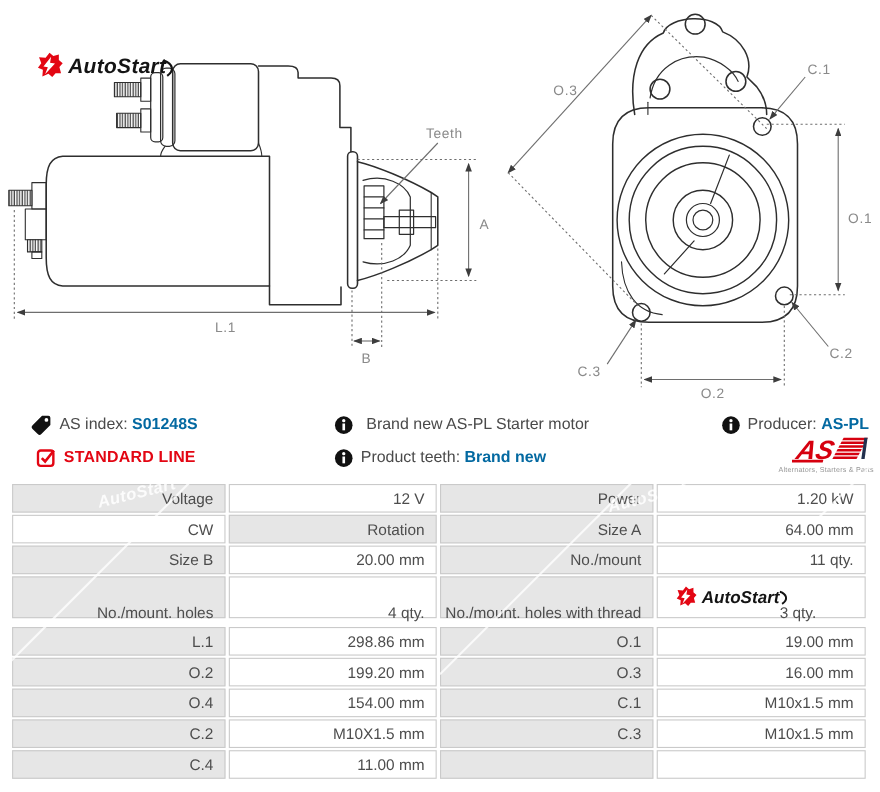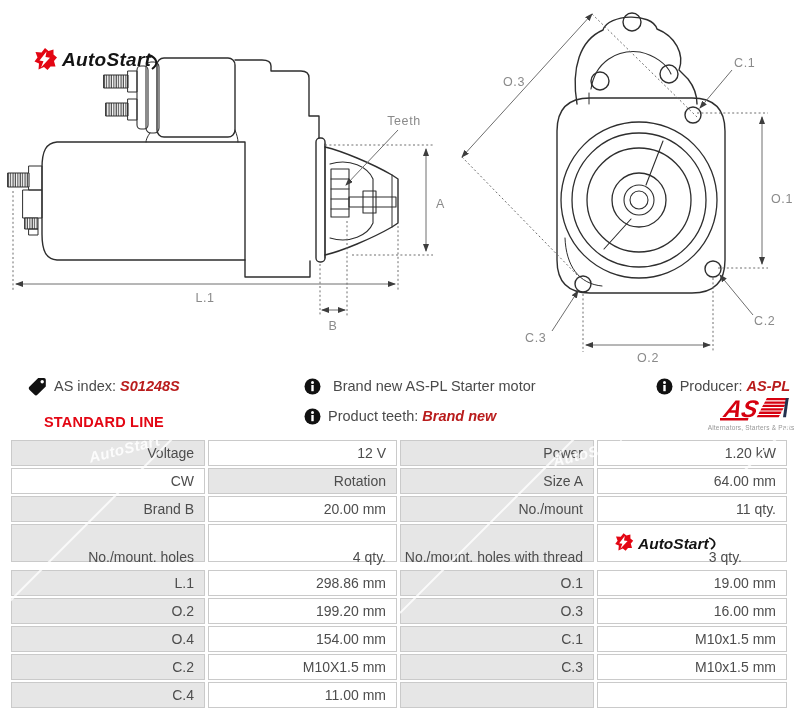--- a/index.html
+++ b/index.html
@@ -19,21 +19,21 @@
   .dimtxt{fill:#8a8a8a;font-size:12.5px;letter-spacing:.6px;}
 
   
   .brand-logo{left:33px;top:46px;}
   .logo-text{font-size:19px;font-weight:bold;font-style:italic;fill:#141414;letter-spacing:.3px;}
   .logo-text-sm{font-size:15.5px;font-weight:bold;font-style:italic;fill:#141414;}
 
   
   .info-item{position:absolute;display:flex;align-items:center;gap:7px;height:18px;
              font-size:14.5px;color:#4a4a4a;white-space:nowrap;}
-  .info-item b{color:#b91c1c;margin-left:4px;font-style:italic;}
+  .info-item b{color:#0369a1;margin-left:4px;}
   .redline{color:#e30613;font-weight:bold;letter-spacing:.2px;}
   .as-tagline{position:absolute;left:706px;top:424px;width:90px;text-align:center;
               font-size:6.5px;color:#979797;letter-spacing:.2px;}
 
   
   .spec-table{position:absolute;left:11px;top:440px;width:776px;}
   .tsection{display:grid;grid-template-columns:194px 189px 194px 190px;gap:2px 3px;margin-bottom:8px;}
   .cell{box-sizing:border-box;height:26px;display:flex;align-items:center;justify-content:flex-end;
         padding-right:10px;border:1px solid #cacaca;font-size:14px;color:#4d4d4d;background:#fff;}
   .cell.lab{background:#e6e6e6;}
@@ -206,21 +206,21 @@
 
   <div class="info-item" style="right:10px;top:377px;">
     <svg width="17" height="17" viewBox="0 0 17 17">
       <circle cx="8.5" cy="8.5" r="8" fill="#111"></circle>
         <rect x="7.3" y="7" width="2.4" height="6.2" fill="#fff"></rect>
         <circle cx="8.5" cy="4.4" r="1.5" fill="#fff"></circle>
     </svg>
     <span><span>Producer:</span><b>AS-PL</b></span>
   </div>
 
-  <div class="info-item" style="left:44px;top:407px;flex-direction:column;">
+  <div class="info-item" style="left:33px;top:407px;">
     <svg width="18" height="18" viewBox="0 0 18 18">
       <rect x="1.5" y="2.5" width="14" height="14" rx="2.5" fill="none" stroke="#e30613" stroke-width="2.2"></rect>
       <path d="M5,9.5 L8,12.5 L16,2.5" stroke="#e30613" stroke-width="2.4" fill="none"></path>
     </svg>
     <span class="redline">STANDARD LINE</span>
   </div>
 
   <div class="info-item" style="left:304px;top:407px;">
     <svg width="17" height="17" viewBox="0 0 17 17">
       <circle cx="8.5" cy="8.5" r="8" fill="#111"></circle>
@@ -267,21 +267,21 @@
         <div class="cell lab">
           <span>Rotation</span>
         </div>
         <div class="cell lab">
           <span>Size A</span>
         </div>
         <div class="cell val">
           <span>64.00 mm</span>
         </div>
         <div class="cell lab">
-          <span>Brand B</span>
+          <span>Size B</span>
         </div>
         <div class="cell val">
           <span>20.00 mm</span>
         </div>
         <div class="cell lab">
           <span>No./mount</span>
         </div>
         <div class="cell val">
           <span>11 qty.</span>
         </div>

